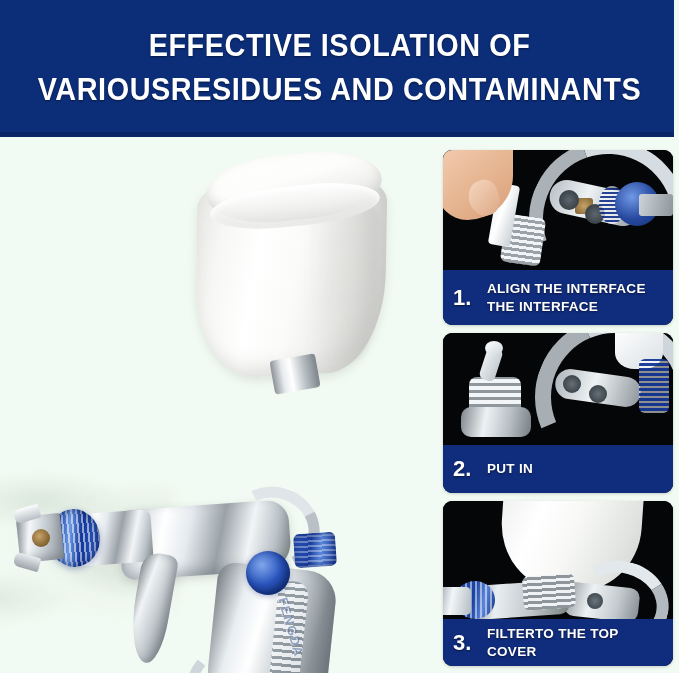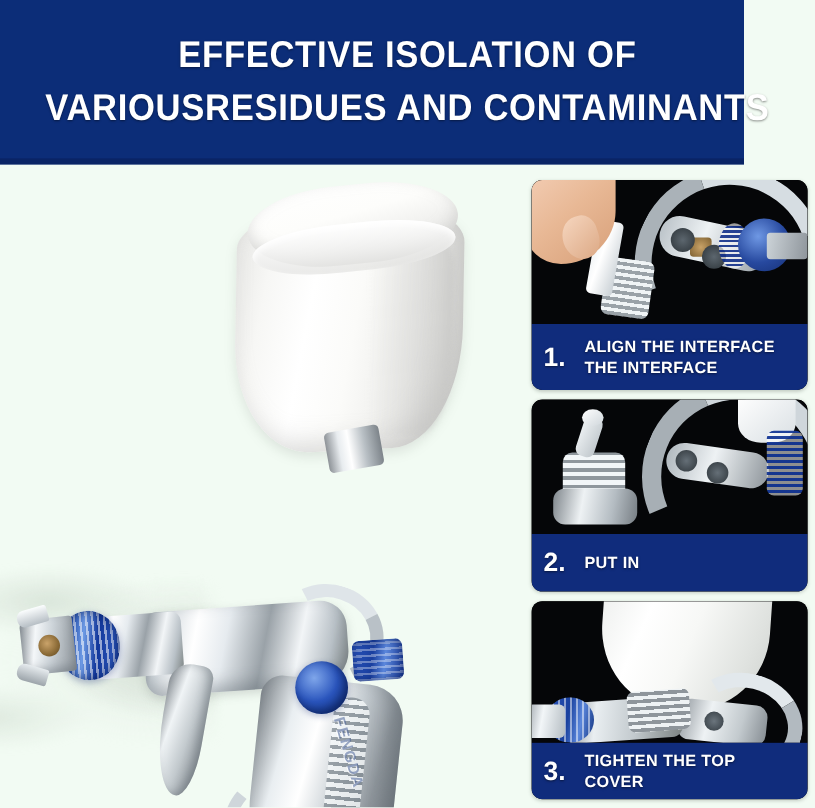--- a/index.html
+++ b/index.html
@@ -7,21 +7,21 @@
     width:679px;height:673px;
     background:#f2fbf3;
     font-family:"Liberation Sans",sans-serif;
     overflow:hidden;
     position:relative;
   }
   #page{position:absolute;inset:0;background:#f2fbf3;}
 
   
   .header{
-    position:absolute;left:0;top:0;width:620px;height:137px;
+    position:absolute;left:0;top:0;width:674px;height:137px;
     background:#0c2d78;
     border-bottom:5px solid #0a2465;
     box-sizing:border-box;
   }
   .header .hline{
     position:absolute;left:0;width:679px;text-align:center;
     color:#ffffff;font-weight:bold;
     font-family:"Liberation Sans Narrow","Liberation Sans",sans-serif;
     letter-spacing:.6px;
     text-shadow:0 1px 2px rgba(0,0,0,.45);
@@ -462,18 +462,18 @@
         <div class="p3-hook"></div>
         <div class="p3-body"></div>
         <div class="p3-hole"></div>
         <div class="p3-barrel"></div>
         <div class="p3-neck"></div>
         <div class="p3-ring"></div>
         <div class="p3-cap"></div>
       </div>
       <div class="card-label">
         <span class="step-num">3.</span>
-        <span class="step-text">TIGHTEN THE TOP COVER</span>
+        <span class="step-text">FILTERTO THE TOP COVER</span>
       </div>
     </div>
 
   </div>
 </div>
 
 </body></html>

